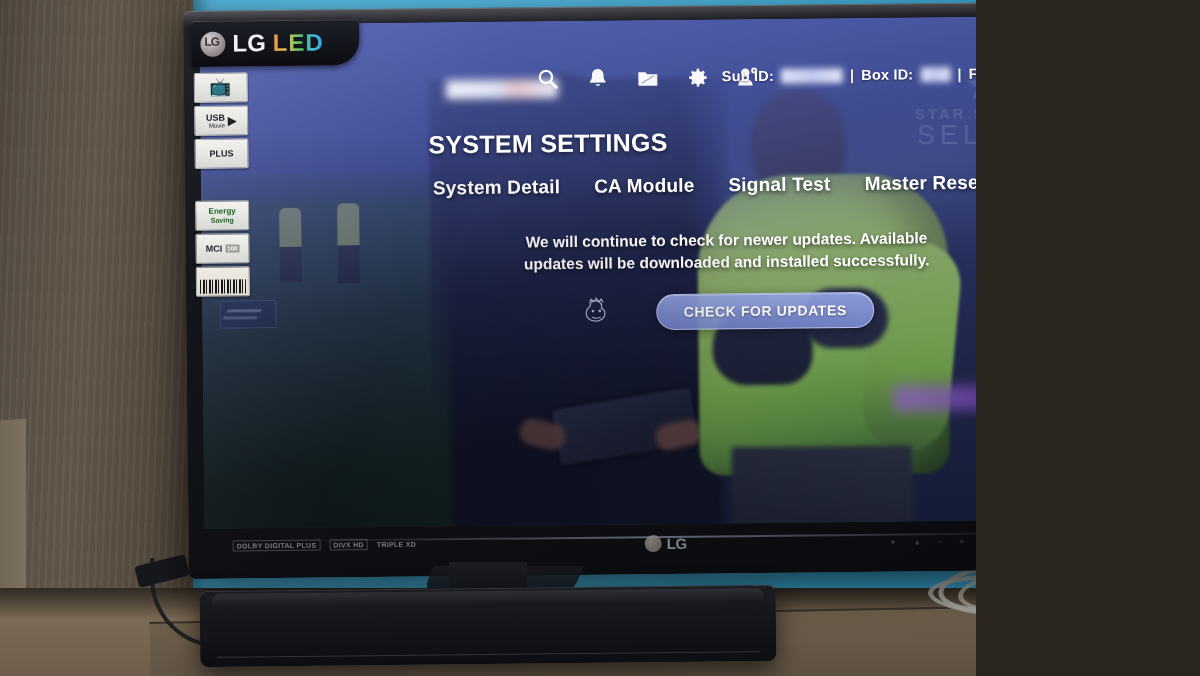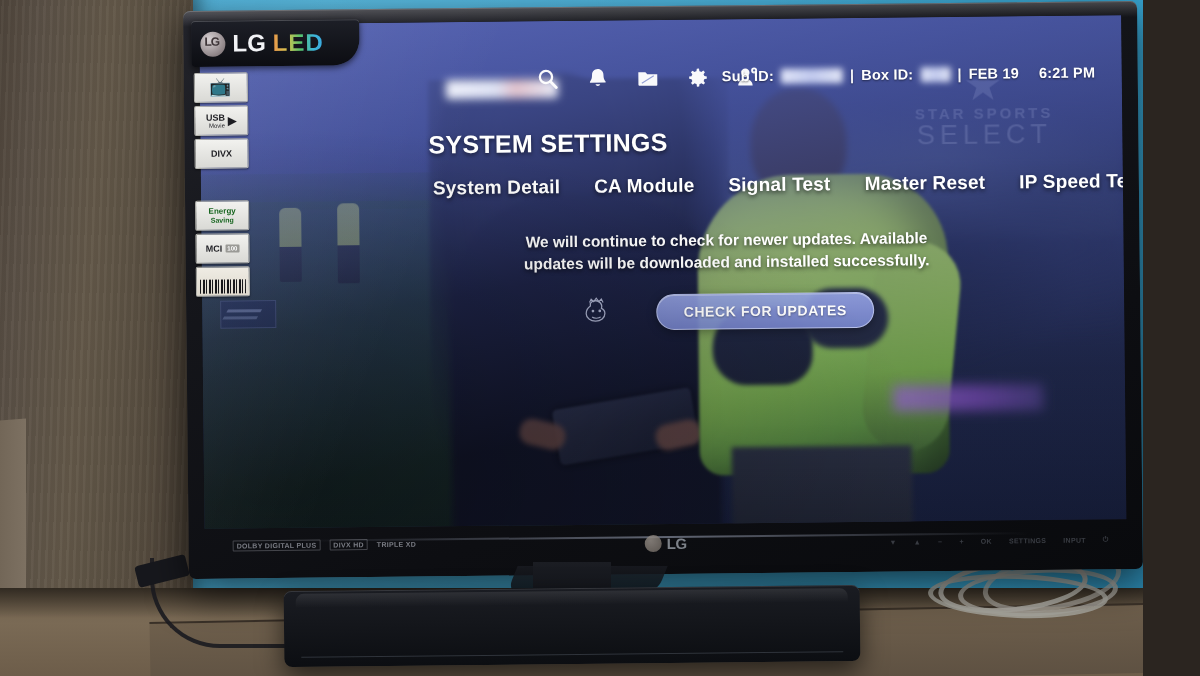--- a/index.html
+++ b/index.html
@@ -2,21 +2,21 @@
 <html><head>
 <meta charset="utf-8">
 <style>
   * { box-sizing: border-box; margin: 0; padding: 0; }
   html, body {
     width: 1200px; height: 676px;
     overflow: hidden;
     font-family: "Liberation Sans", sans-serif;
     background: #2b2520;
   }
-  #scene { position: relative; width: 1143px; height: 676px; overflow: hidden; }
+  #scene { position: relative; width: 976px; height: 676px; overflow: hidden; }
 
   
   .wall-blue {
     position: absolute; left: 0; top: 0; width: 1200px; height: 598px;
     background: linear-gradient(100deg, #3ba3cf 0%, #4cb4dd 25%, #46b0da 55%, #38a6d2 85%, #2f94c0 100%);
   }
   .wall-blue-texture {
     position: absolute; left: 0; top: 0; width: 1200px; height: 598px;
     background:
       radial-gradient(ellipse at 20% 15%, rgba(255,255,255,.10), rgba(0,0,0,0) 55%),
@@ -560,21 +560,21 @@
         <div class="stk">
           <span class="tv-icon-glyph">📺</span>
         </div>
         <div class="stk">
           <div style="text-align:right">
             <span>USB</span>
             <small>Movie</small>
           </div>
           <span style="margin-left:3px;font-size:11px">▶</span>
         </div>
-        <div class="stk">DIVX</div>
+        <div class="stk">PLUS</div>
         <div class="stk energy">
           <div>
             <span>Energy</span><br>
             <span style="font-size:7px">Saving</span>
           </div>
         </div>
         <div class="stk">
           <span>MCI</span>
           <span style="margin-left:3px;background:#9a9a96;color:#fff;font-size:6px;padding:1px 2px;border-radius:1px">100</span>
         </div>

